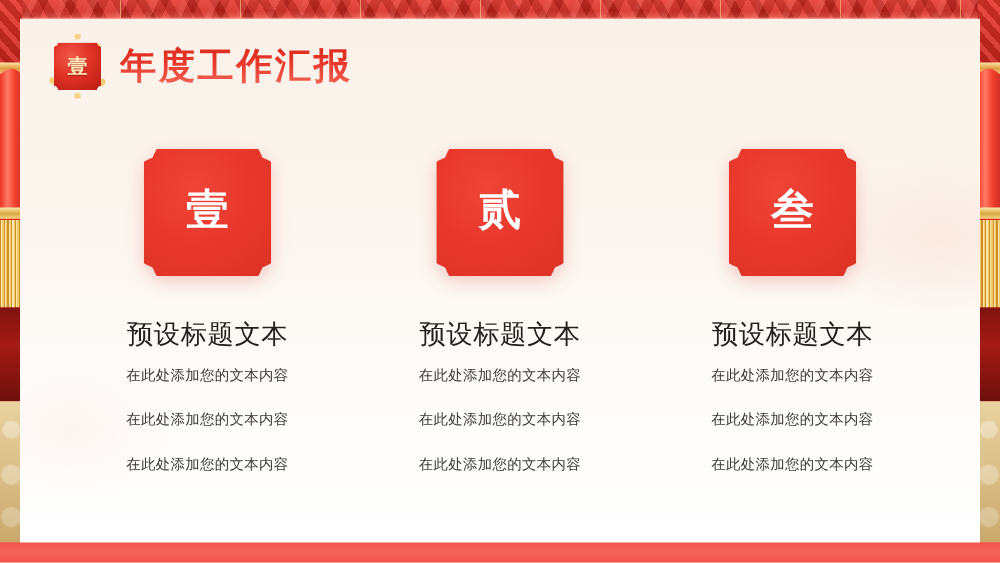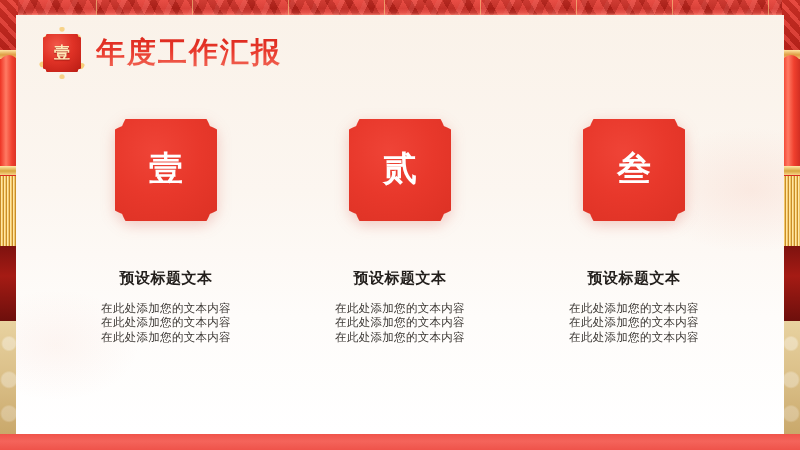--- a/index.html
+++ b/index.html
@@ -254,32 +254,32 @@
     display: flex;
     align-items: center;
     justify-content: center;
     color: #ffffff;
     font-size: 34px;
     font-weight: bold;
     line-height: 1;
     padding-bottom: 2px;
   }
   .col-title {
-    margin-top: 48px;
-    font-size: 15px;
-    font-weight: bold;
+    margin-top: 32px;
+    font-size: 21px;
+    font-weight: normal;
     color: #231f1c;
     letter-spacing: 0.5px;
   }
   .col-lines {
     margin-top: 13px;
     display: flex;
     flex-direction: column;
     align-items: center;
-    gap: 0;
+    gap: 21px;
   }
   .col-line {
     font-size: 11.5px;
     color: #3b3733;
     letter-spacing: 0.3px;
     line-height: 1.25;
   }
 </style>
 </head>
 <body>

